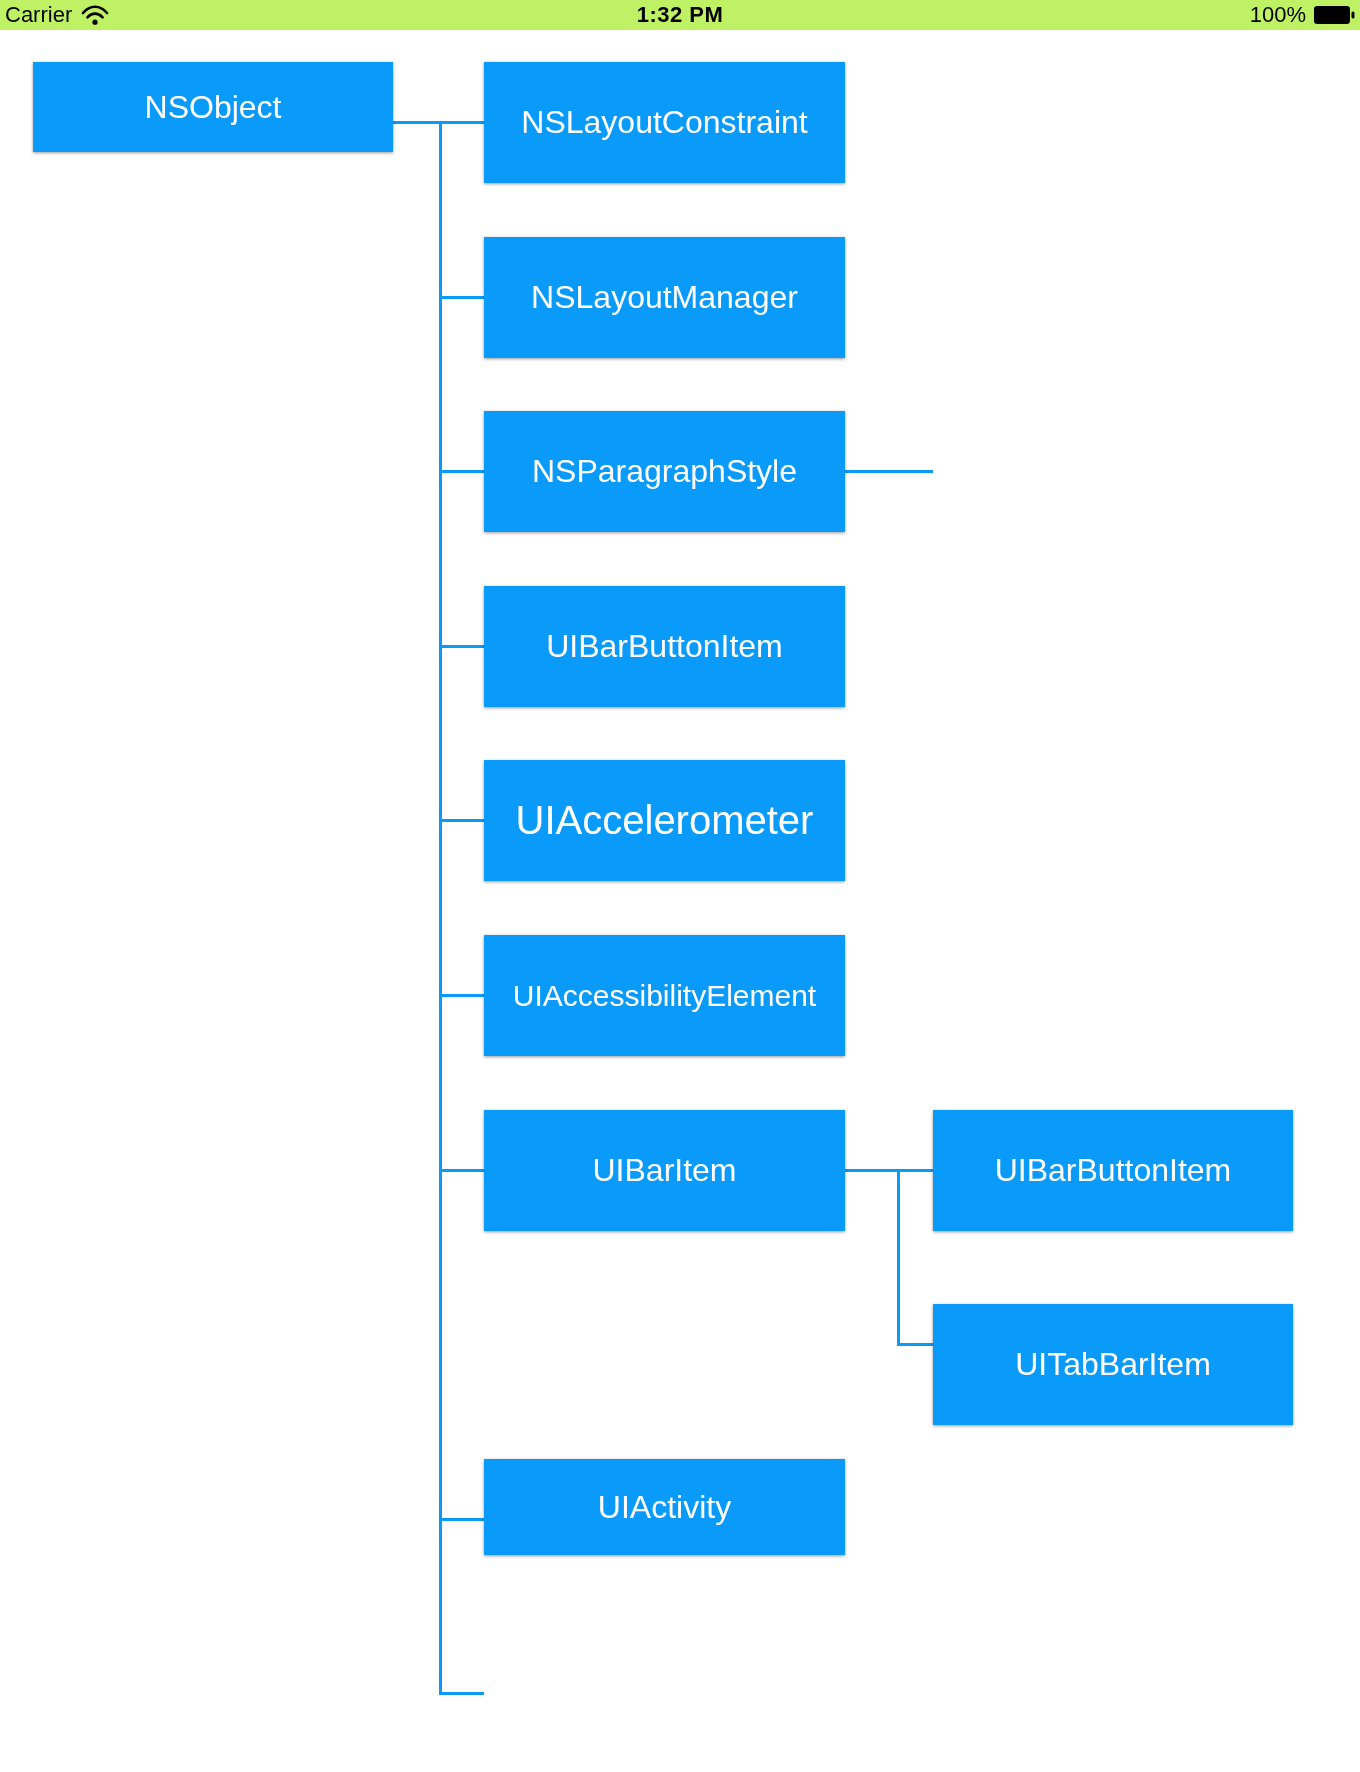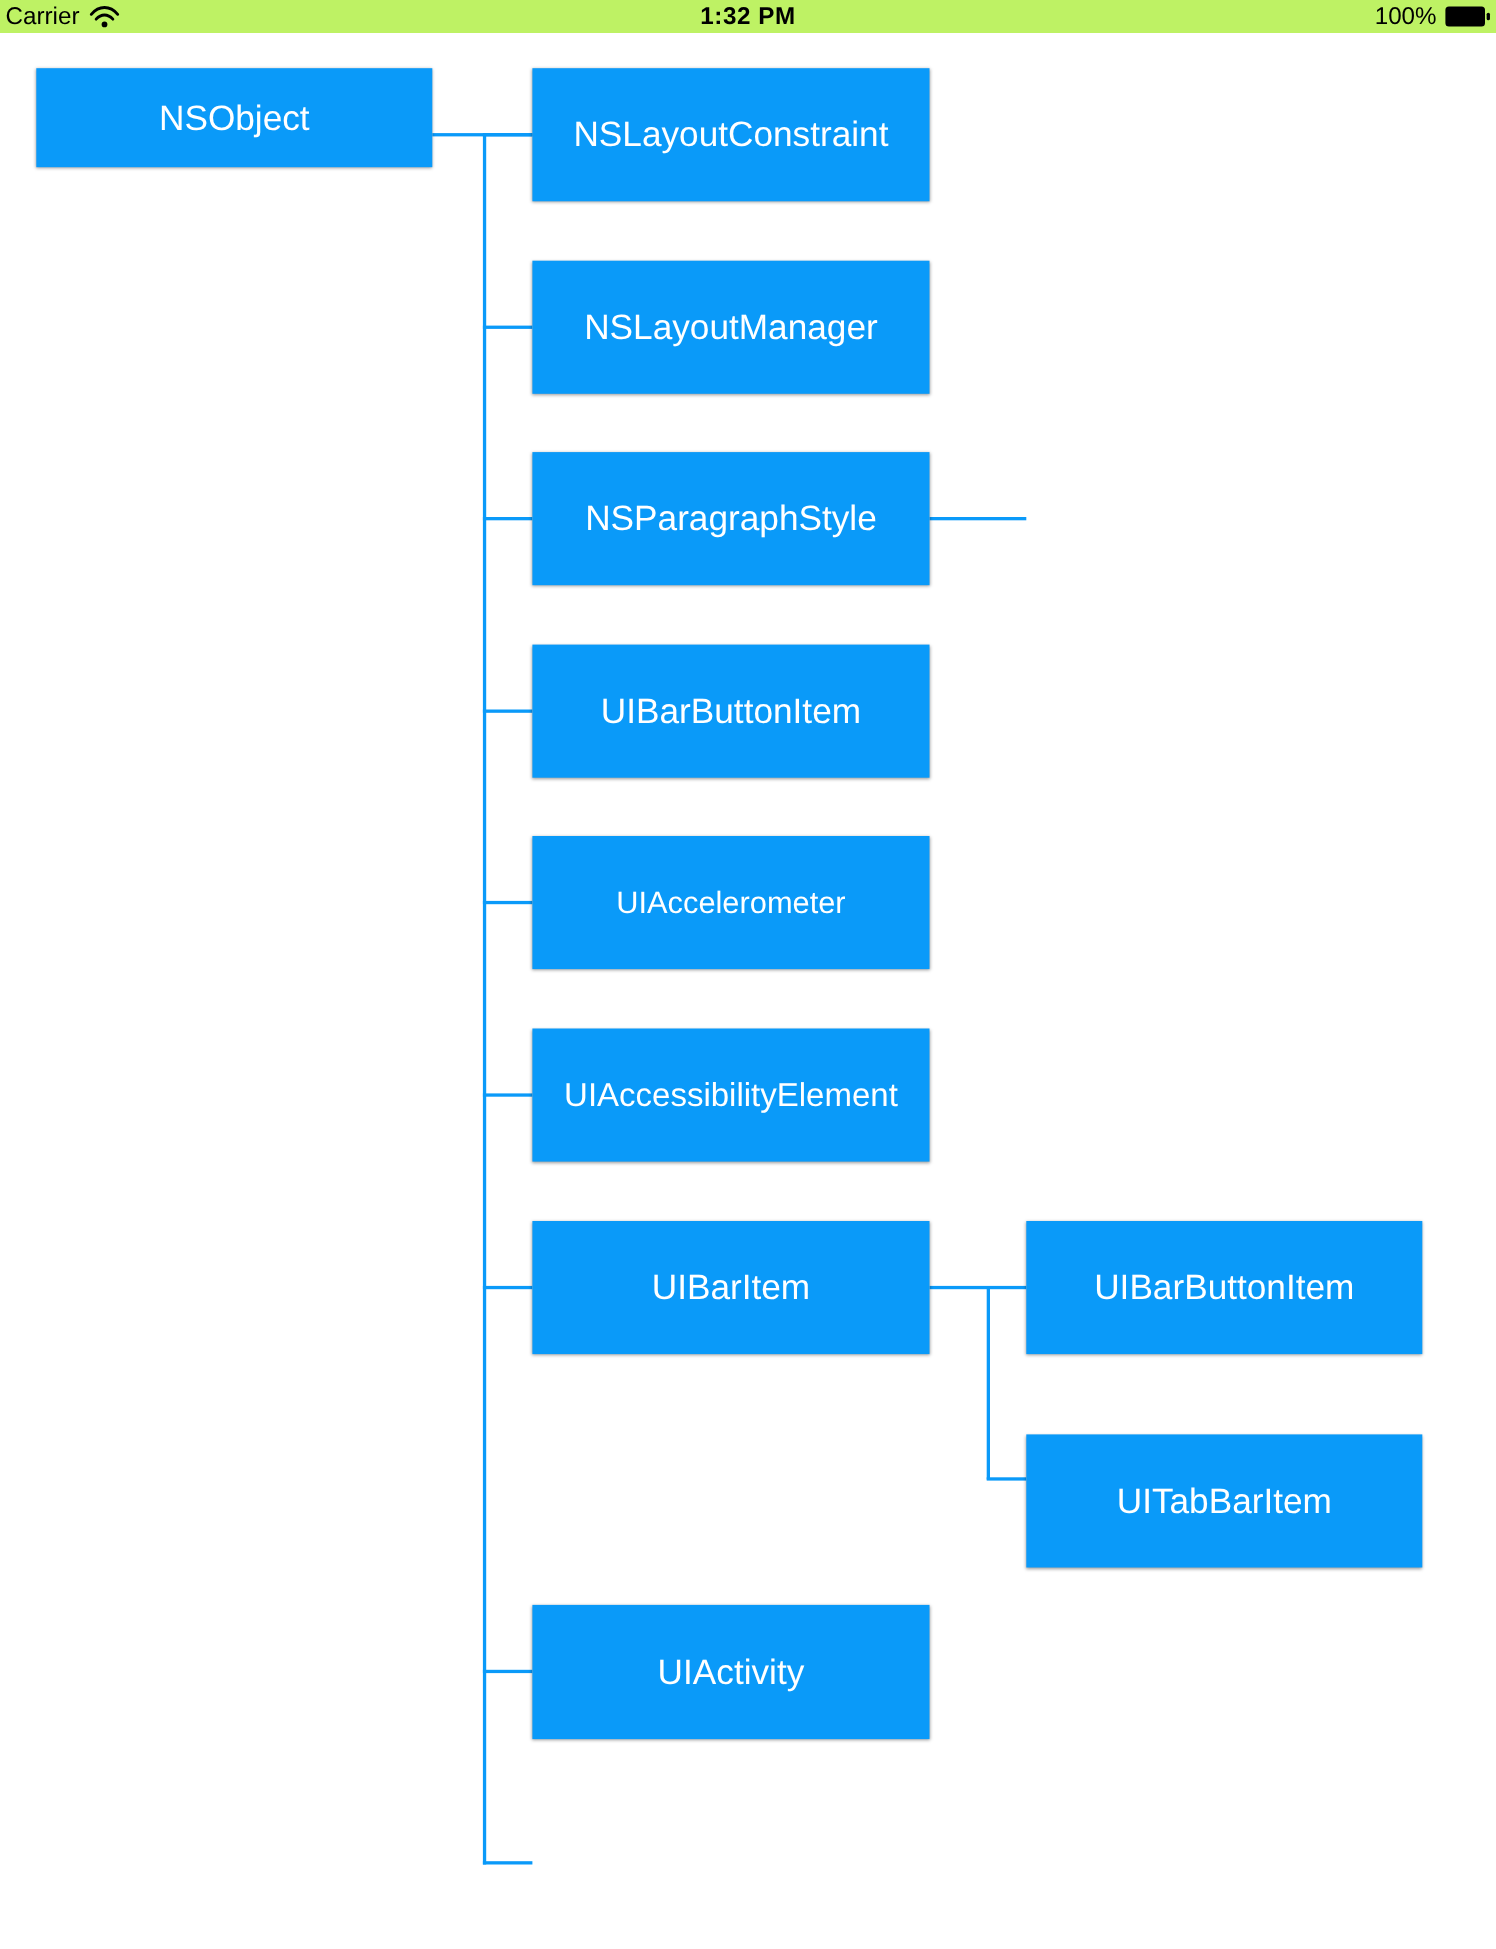--- a/index.html
+++ b/index.html
@@ -55,29 +55,29 @@
     <div class="cline" style="left: 438.5px; top: 121px; width: 45.5px; height: 3px;"></div>
     <div class="node" style="left: 484px; top: 62px; width: 361px; height: 121px; font-size: 32px;">NSLayoutConstraint</div>
     <div class="cline" style="left: 438.5px; top: 296px; width: 45.5px; height: 3px;"></div>
     <div class="node" style="left: 484px; top: 237px; width: 361px; height: 121px; font-size: 32px;">NSLayoutManager</div>
     <div class="cline" style="left: 438.5px; top: 470px; width: 45.5px; height: 3px;"></div>
     <div class="node" style="left: 484px; top: 411px; width: 361px; height: 121px; font-size: 32px;">NSParagraphStyle</div>
     <div class="cline" style="left: 845px; top: 470px; width: 88px; height: 3px;"></div>
     <div class="cline" style="left: 438.5px; top: 645px; width: 45.5px; height: 3px;"></div>
     <div class="node" style="left: 484px; top: 586px; width: 361px; height: 121px; font-size: 32px;">UIBarButtonItem</div>
     <div class="cline" style="left: 438.5px; top: 819px; width: 45.5px; height: 3px;"></div>
-    <div class="node" style="left: 484px; top: 760px; width: 361px; height: 121px; font-size: 28px;">UIAccelerometer</div>
+    <div class="node" style="left: 484px; top: 760px; width: 361px; height: 121px; font-size: 40px;">UIAccelerometer</div>
     <div class="cline" style="left: 438.5px; top: 994px; width: 45.5px; height: 3px;"></div>
     <div class="node" style="left: 484px; top: 935px; width: 361px; height: 121px; font-size: 30px;">UIAccessibilityElement</div>
     <div class="cline" style="left: 438.5px; top: 1169px; width: 45.5px; height: 3px;"></div>
     <div class="node" style="left: 484px; top: 1110px; width: 361px; height: 121px; font-size: 32px;">UIBarItem</div>
     <div class="cline" style="left: 845px; top: 1169px; width: 88px; height: 3px;"></div>
     <div class="node" style="left: 933px; top: 1110px; width: 360px; height: 121px; font-size: 32px;">UIBarButtonItem</div>
     <div class="cline" style="left: 897px; top: 1343px; width: 36px; height: 3px;"></div>
     <div class="node" style="left: 933px; top: 1304px; width: 360px; height: 121px; font-size: 32px;">UITabBarItem</div>
     <div class="cline" style="left: 897px; top: 1170.5px; width: 3px; height: 174px;"></div>
     <div class="cline" style="left: 438.5px; top: 1518px; width: 45.5px; height: 3px;"></div>
-    <div class="node" style="left: 484px; top: 1459px; width: 361px; height: 122px; font-size: 32px;">UIActivity</div>
+    <div class="node" style="left: 484px; top: 1459px; width: 361px; height: 96px; font-size: 32px;">UIActivity</div>
     <div class="cline" style="left: 438.5px; top: 1692px; width: 45.5px; height: 3px;"></div>
     <div class="cline" style="left: 438.5px; top: 121px; width: 3px; height: 1574px;"></div>
     <div class="cline" style="left: 393px; top: 121px; width: 91px; height: 3px;"></div>
     <div class="node" style="left: 33px; top: 62px; width: 360px; height: 90px; font-size: 32px;">NSObject</div>
   </div>
 
 </body></html>

